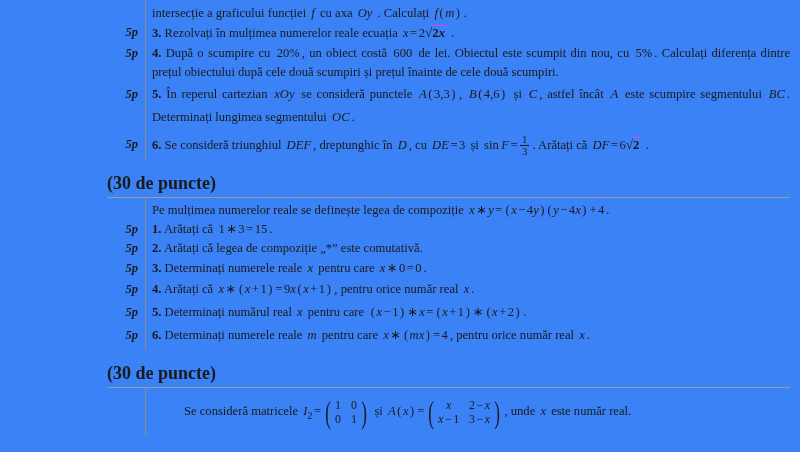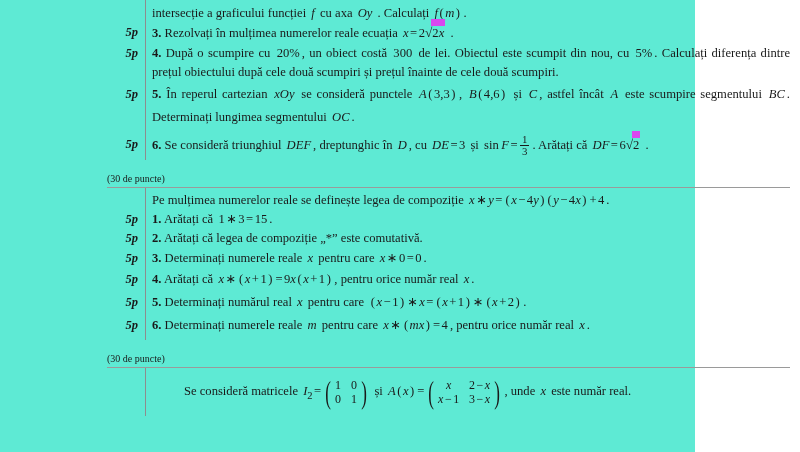--- a/index.html
+++ b/index.html
@@ -10,23 +10,23 @@
   body {
     width: 800px;
     height: 452px;
     overflow: hidden;
     font-family: "Liberation Serif", "DejaVu Serif", serif;
     color: #1a1a1a;
     position: relative;
   }
   .page {
     position: relative;
-    width: 695px;
+    width: 800px;
     height: 452px;
-    background: #5eead4;
+    background: #3b82f6;
   }
 
   
   .mi { font-style: italic; font-family: "Liberation Serif", serif; }
   .mn { font-style: normal; }
   .mo { font-style: normal; padding: 0 1.5px; }
   .math { font-family: "Liberation Serif", serif; white-space: nowrap; text-align: right; }
   .mathsp { padding: 0 2px; }
 
   .frac {
@@ -36,23 +36,24 @@
     font-size: 0.86em;
     line-height: 1.02;
     margin: 0 1px;
   }
   .frac .num { display: block; padding: 0 2px; }
   .frac .den { display: block; border-top: 1px solid #1a1a1a; padding: 0 2px; }
 
   .sqrt { display: inline-block; white-space: nowrap; }
   .sqrt > .rad { font-size: 1.06em; }
   .sqrt > .rnd {
-    border-top: 7px solid #d946ef;
+    border-top: 1px solid #d946ef;
     padding: 0 1px 0 1px;
     margin-left: -1px;
+    font-weight: bold;
   }
 
   .paren-big {
     display: inline-block;
     font-size: 2.45em;
     line-height: 0.62;
     vertical-align: middle;
     font-weight: 300;
     transform: scaleX(0.55);
     font-family: "Liberation Serif", serif;
@@ -80,21 +81,21 @@
   .sec-head {
     position: relative;
     margin: 0;
     padding: 0 12px 0 107px;
     font-weight: bold;
     font-size: 13.5px;
     display: flex;
     justify-content: space-between;
     align-items: baseline;
   }
-  .sec-head .pts { font-weight: normal; font-size: 10px; padding-right: 9px; }
+  .sec-head .pts { font-weight: bold; font-size: 18px; padding-right: 9px; }
 
   .rule {
     height: 0;
     border-top: 1px solid #9a9a9a;
     margin: 3px 10px 0 107px;
   }
 
   
   .block {
     position: relative;
@@ -160,21 +161,21 @@
           <span>.</span>
         </span>
       </div>
 
       <div class="row">
         <span class="score">5p</span>
         <span class="txt">
           <span class="num-lbl">4.</span>
           <span>După o scumpire cu</span>
           <span class="math mathsp">20%</span><span>, un obiect costă</span>
-          <span class="math mathsp">300</span>
+          <span class="math mathsp">600</span>
           <span>de lei. Obiectul este scumpit din nou, cu</span>
           <span class="math mathsp">5%</span><span>.</span>
           <span>Calculați diferența dintre prețul obiectului după cele două scumpiri și prețul înainte de cele două scumpiri.</span>
         </span>
       </div>
 
       <div class="row tall">
         <span class="score">5p</span>
         <span class="txt">
           <span class="num-lbl">5.</span>

